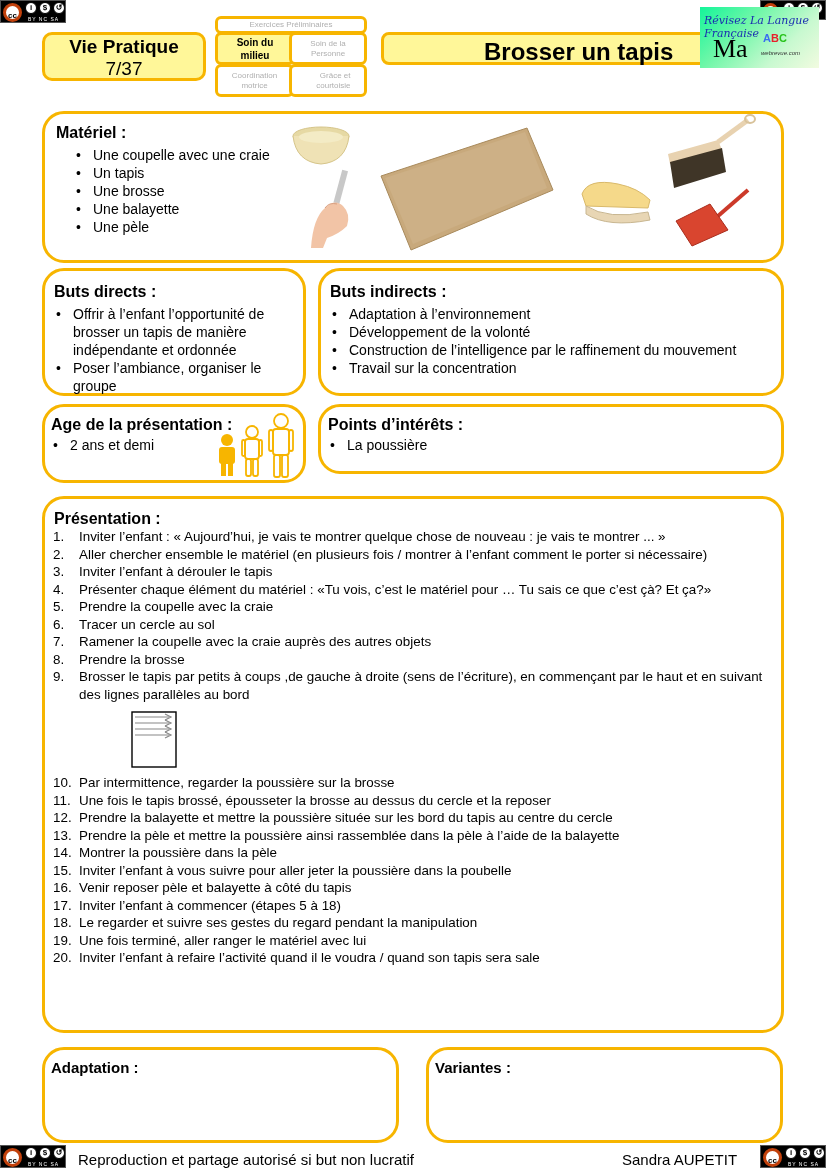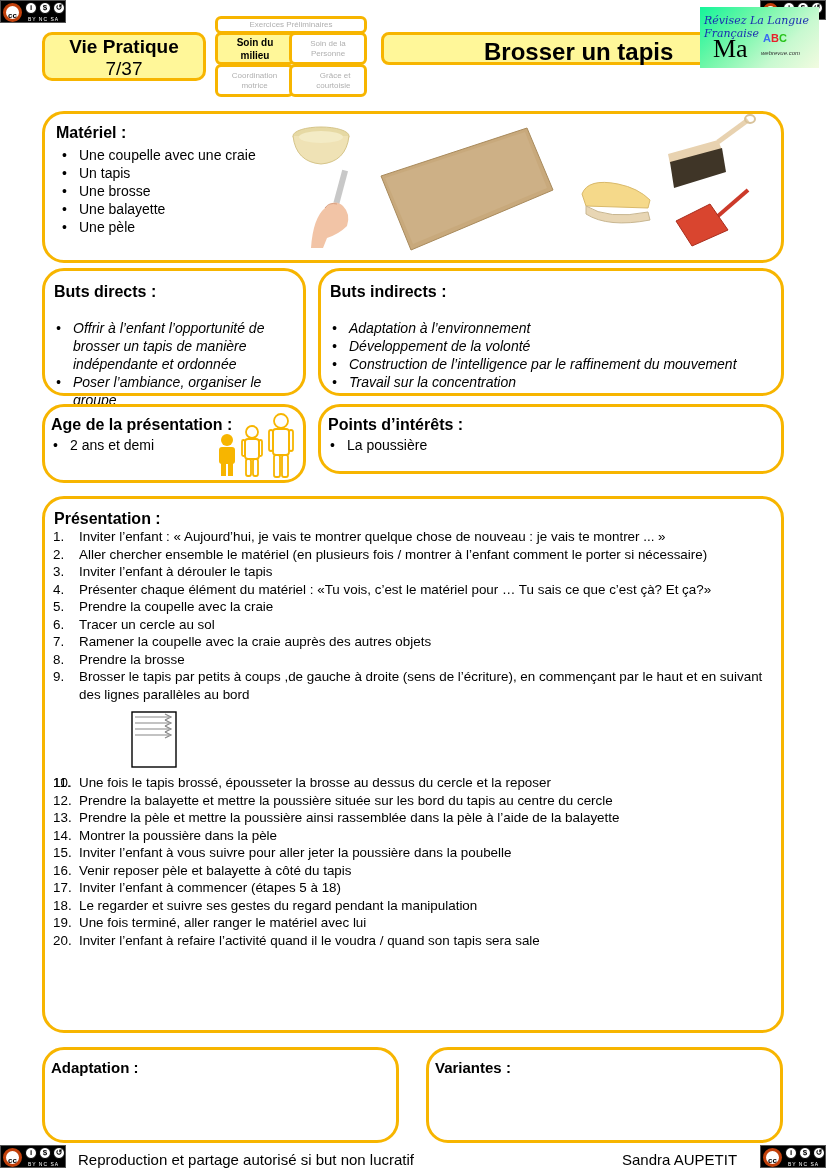--- a/index.html
+++ b/index.html
@@ -66,27 +66,27 @@
     #logo-sub { position: absolute; left: 61px; top: 43px; font-size: 6px; color: #333; font-style: italic; }
 
     .h { font-weight: bold; font-size: 16px; }
     ul.bul { list-style: none; }
     ul.bul li { position: relative; padding-left: 30px; font-size: 14px; line-height: 18px; }
     ul.bul li::before { content: "•"; position: absolute; left: 13px; top: 0; }
 
     
     #mat-box { left: 42px; top: 111px; width: 742px; height: 152px; }
     #mat-head { position: absolute; left: 11px; top: 10px; }
-    #mat-list { position: absolute; left: 4px; top: 32px; }
+    #mat-list { position: absolute; left: 18px; top: 32px; }
 
     
     #bd-box { left: 42px; top: 268px; width: 264px; height: 128px; }
     #bi-box { left: 318px; top: 268px; width: 466px; height: 128px; }
     .box-head { position: absolute; left: 9px; top: 12px; }
-    .box-list { position: absolute; left: -2px; top: 48px; right: 4px; font-style: italic; }
+    .box-list { position: absolute; left: -2px; top: 34px; right: 4px; }
 
     #age-box { left: 42px; top: 404px; width: 264px; height: 79px; }
     #pi-box { left: 318px; top: 404px; width: 466px; height: 70px; }
 
     #pres-box { left: 42px; top: 496px; width: 742px; height: 537px; }
     #pres-head { position: absolute; left: 9px; top: 11px; }
     ol.steps { list-style: none; position: absolute; left: 8px; top: 29px; right: 6px; }
     ol.steps li { position: relative; padding-left: 26px; font-size: 13.4px; line-height: 17.5px; }
     ol.steps li .num { position: absolute; left: 0; top: 0; }
 
@@ -274,21 +274,21 @@
         <polyline points="34,3 40,6 34,9"></polyline>
       <polyline points="4,12 38,12"></polyline>
         <polyline points="34,9 40,12 34,15"></polyline>
       <polyline points="4,18 38,18"></polyline>
         <polyline points="34,15 40,18 34,21"></polyline>
       <polyline points="4,24 38,24"></polyline>
         <polyline points="34,21 40,24 34,27"></polyline>
     </g>
   </svg>
   <ol class="steps" id="steps-b" style="top:275px;">
-      <li><span class="num">10.</span></li>
+      <li><span class="num">10.</span><span>Par intermittence, regarder la poussière sur la brosse</span></li>
       <li><span class="num">11.</span><span>Une fois le tapis brossé, épousseter la brosse au dessus du cercle et la reposer</span></li>
       <li><span class="num">12.</span><span>Prendre la balayette et mettre la poussière située sur les bord du tapis au centre du cercle</span></li>
       <li><span class="num">13.</span><span>Prendre la pèle et mettre la poussière ainsi rassemblée dans la pèle à l’aide de la balayette</span></li>
       <li><span class="num">14.</span><span>Montrer la poussière dans la pèle</span></li>
       <li><span class="num">15.</span><span>Inviter l’enfant à vous suivre pour aller jeter la poussière dans la poubelle</span></li>
       <li><span class="num">16.</span><span>Venir reposer pèle et balayette à côté du tapis</span></li>
       <li><span class="num">17.</span><span>Inviter l’enfant à commencer (étapes 5 à 18)</span></li>
       <li><span class="num">18.</span><span>Le regarder et suivre ses gestes du regard pendant la manipulation</span></li>
       <li><span class="num">19.</span><span>Une fois terminé, aller ranger le matériel avec lui</span></li>
       <li><span class="num">20.</span><span>Inviter l’enfant à refaire l’activité quand il le voudra / quand son tapis sera sale</span></li>

